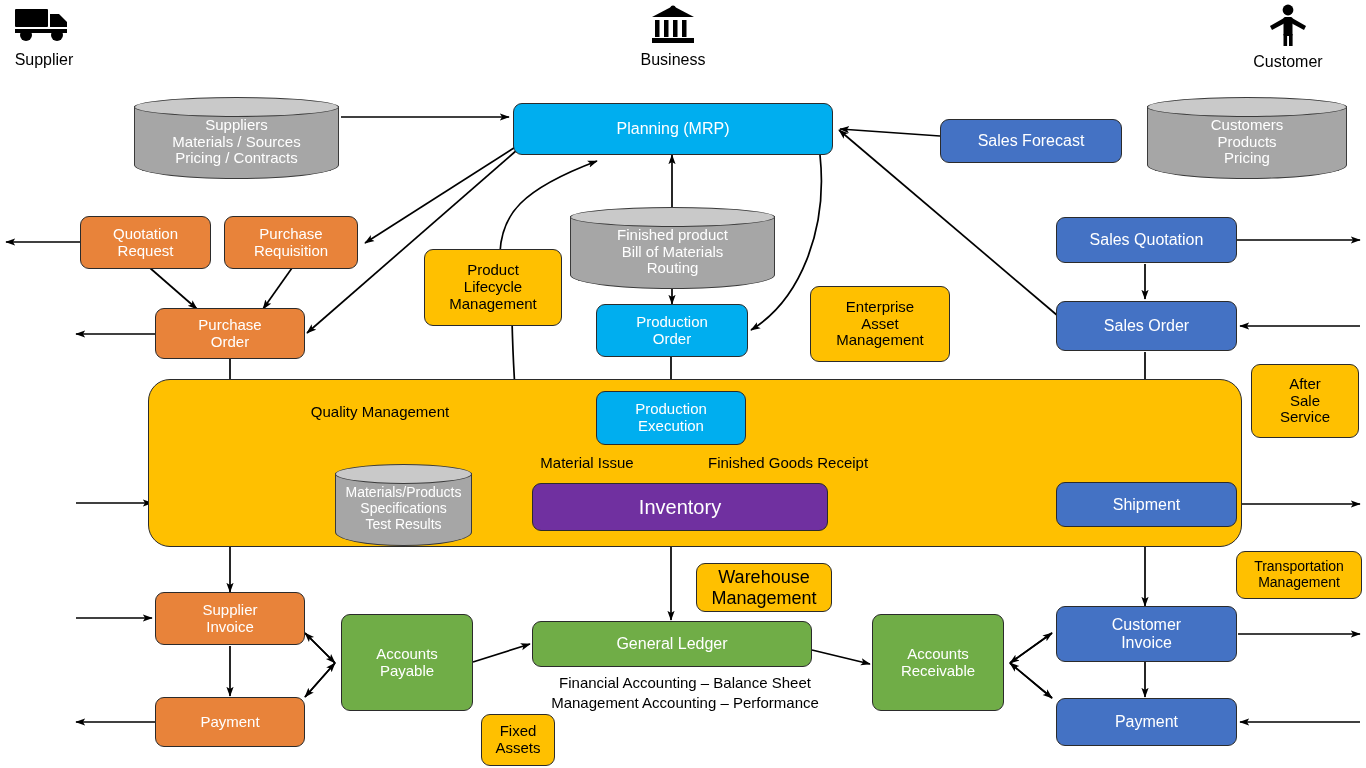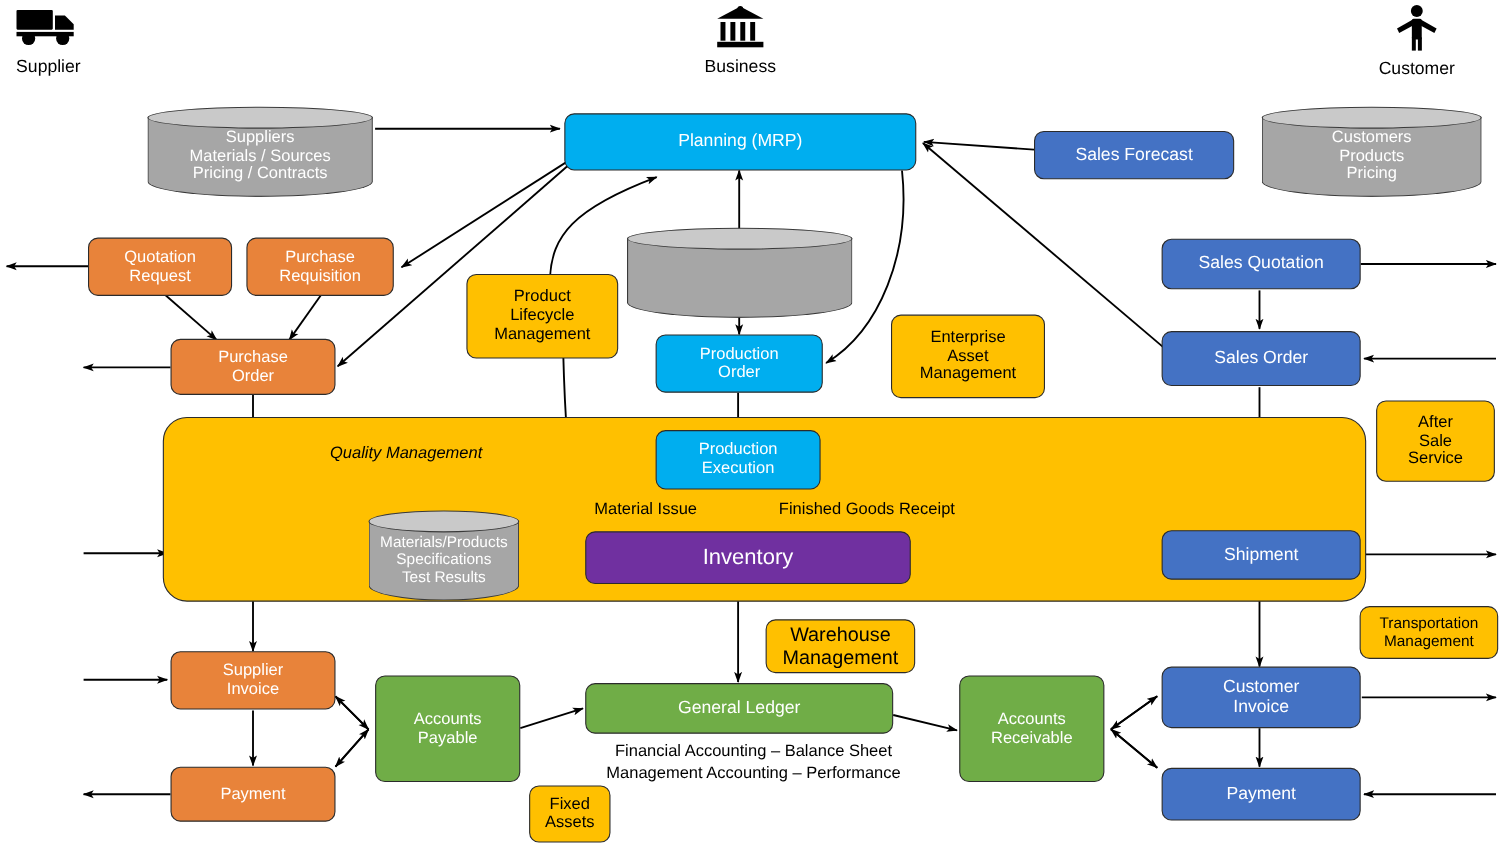--- a/index.html
+++ b/index.html
@@ -183,35 +183,40 @@
         <path d="M26,14 L40,22 L38,26 L25,19 Z"></path>
         <rect x="17.5" y="30" width="3.6" height="12"></rect>
         <rect x="23" y="30" width="3.6" height="12"></rect>
       </g>
         </svg>
     </span>
     <span class="nm">Customer</span>
   </div>
 
   <div class="band" style="left:148px;top:379px;width:1094px;height:168px;"></div>
-  <div class="band-label" style="left:300px;top:403px;width:160px;text-align:left;font-style:italic;">Quality Management</div>
+  <div class="band-label" style="left:300px;top:403px;width:160px;text-align:center;">Quality Management</div>
 
   <div class="cyl" style="left:134px;top:97px;width:205px;height:82px;font-size:15px;">
     <div class="cyl-body"></div>
       <div class="cyl-top"></div>
     <div class="cyl-txt">
       <div>Suppliers</div>
       <div>Materials / Sources</div>
       <div>Pricing / Contracts</div>
     </div>
   </div>
 
   <div class="cyl" style="left:570px;top:207px;width:205px;height:82px;font-size:15px;">
     <div class="cyl-body"></div>
       <div class="cyl-top"></div>
+    <div class="cyl-txt">
+      <div>Finished product</div>
+      <div>Bill of Materials</div>
+      <div>Routing</div>
+    </div>
   </div>
 
   <div class="cyl" style="left:1147px;top:97px;width:200px;height:82px;font-size:15px;">
     <div class="cyl-body"></div>
       <div class="cyl-top"></div>
     <div class="cyl-txt">
       <div>Customers</div>
       <div>Products</div>
       <div>Pricing</div>
     </div>

